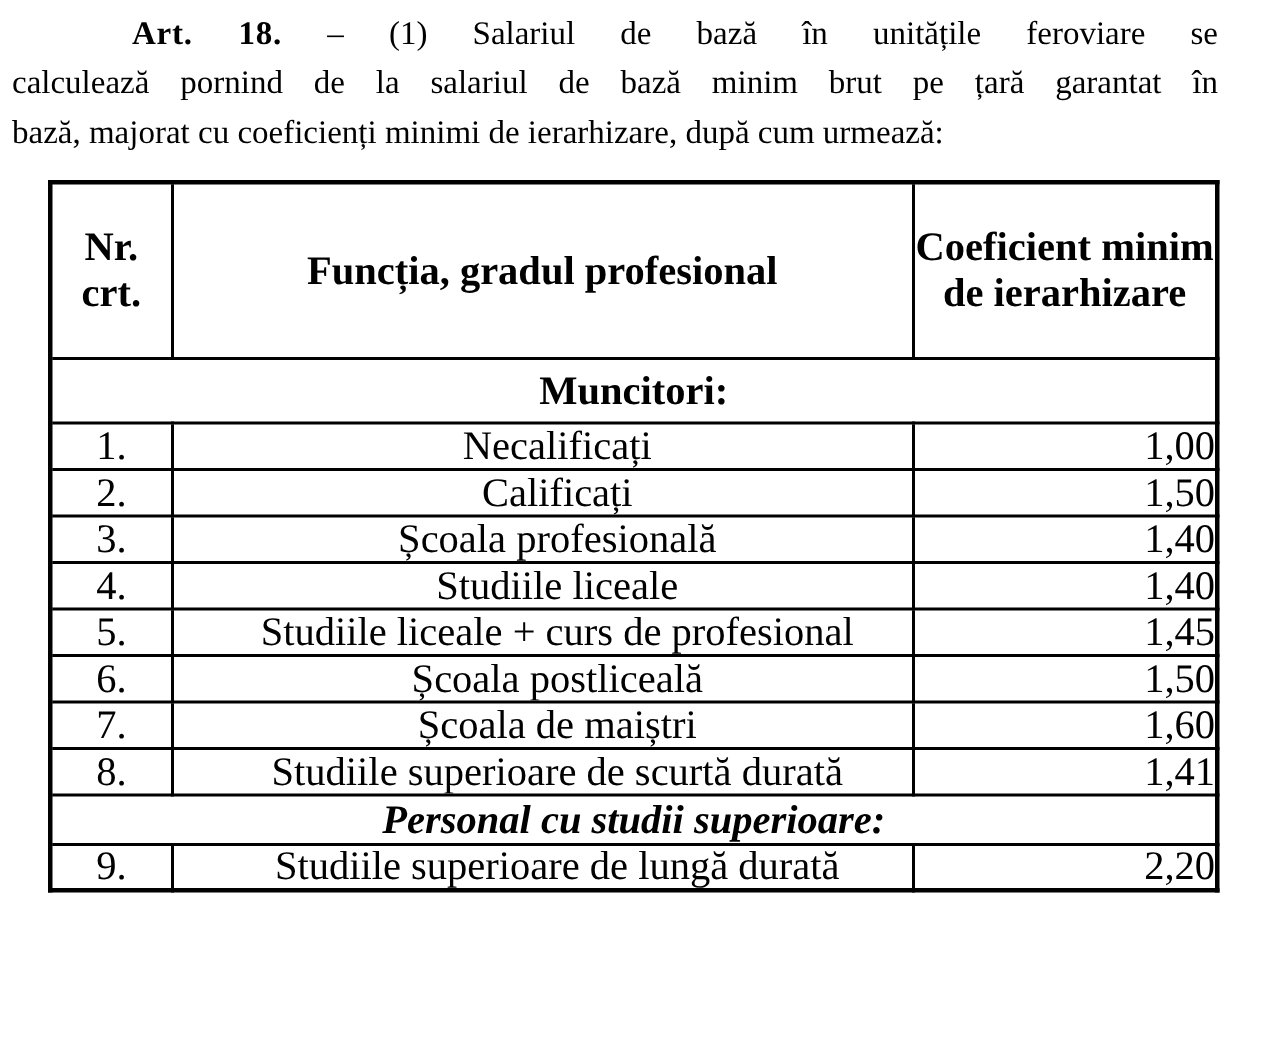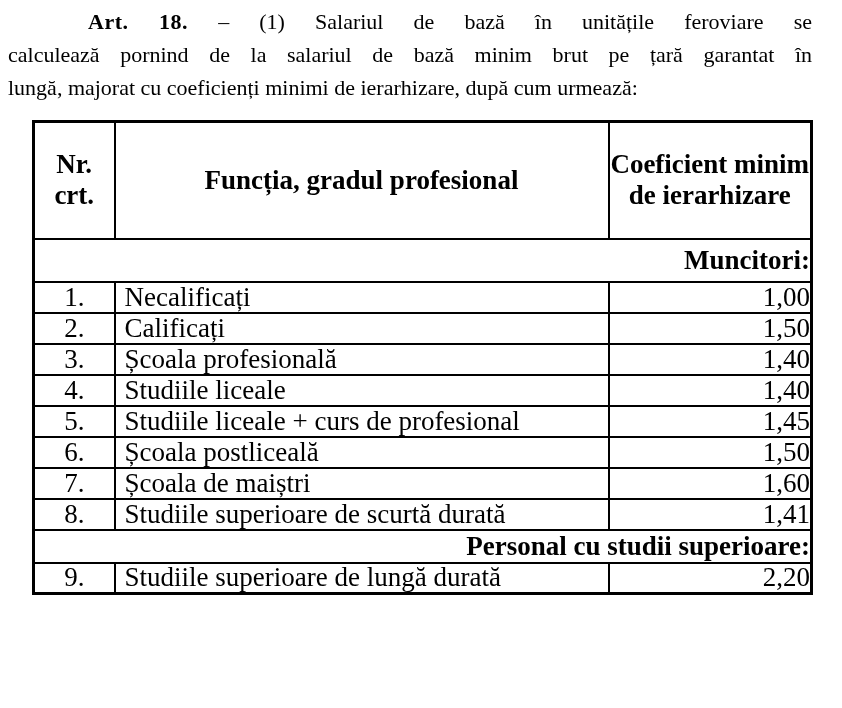--- a/index.html
+++ b/index.html
@@ -51,43 +51,43 @@
     vertical-align: middle;
     padding: 0;
     overflow: hidden;
   }
 
   tr.head-row      { height: 117px; }
   tr.head-row th   { font-weight: bold; text-align: center; line-height: 31px; }
 
   tr.section-row td {
     font-weight: bold;
-    text-align: right;
+    text-align: center;
     line-height: 31px;
   }
   tr.sec-muncitori { height: 43px; }
   tr.sec-admin     { height: 62px; }
-  tr.sec-superior  { height: 24px; }
+  tr.sec-superior  { height: 24px; font-style: italic; }
 
   tr.data-row      { height: 31px; }
   tr.data-row td   { line-height: 27px; }
 
   td.cell-nr    { text-align: center; }
-  td.cell-label { text-align: left; padding-left: 9px; }
+  td.cell-label { text-align: center; padding-left: 20px; }
   td.cell-value { text-align: right; }
 </style>
 </head>
 <body>
 
 <div>
 
   <p class="para">
     <span class="pline pline-first"><b>Art. 18.</b><span> – (1) Salariul de bază în unitățile feroviare se</span></span>
     <span class="pline">calculează pornind de la salariul de bază minim brut pe țară garantat în</span>
-    <span class="pline pline-last">lungă, majorat cu coeficienți minimi de ierarhizare, după cum urmează:</span>
+    <span class="pline pline-last">bază, majorat cu coeficienți minimi de ierarhizare, după cum urmează:</span>
   </p>
 
   <table class="coef-table">
     <colgroup>
       <col class="c-nr">
       <col class="c-label">
       <col class="c-value">
     </colgroup>
 
     <tbody>

